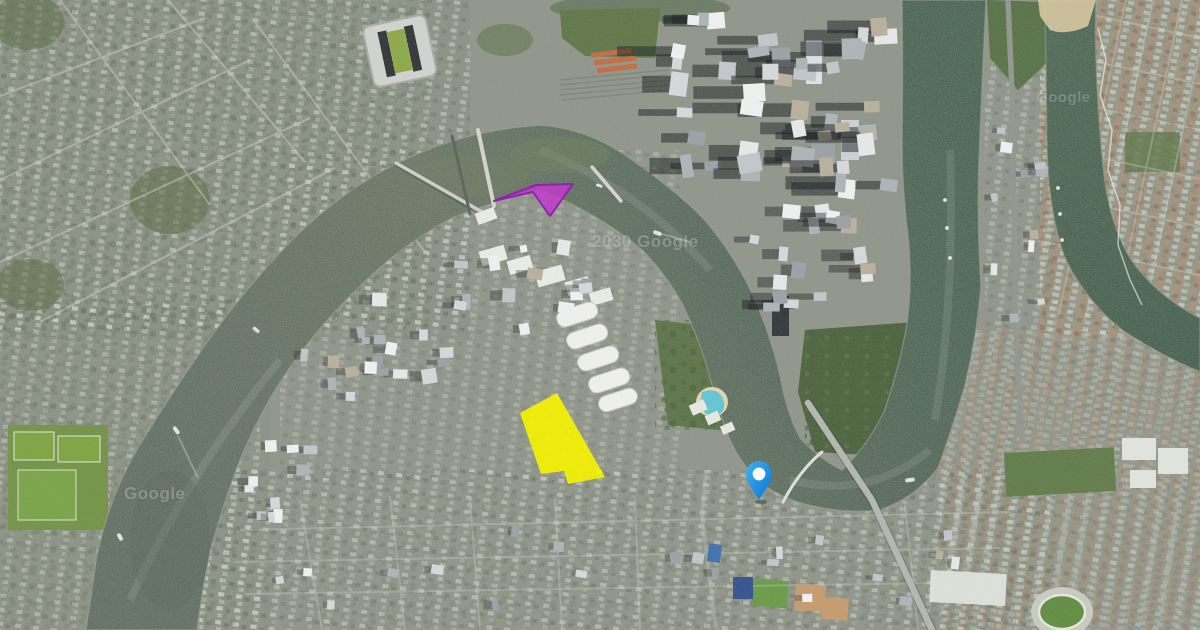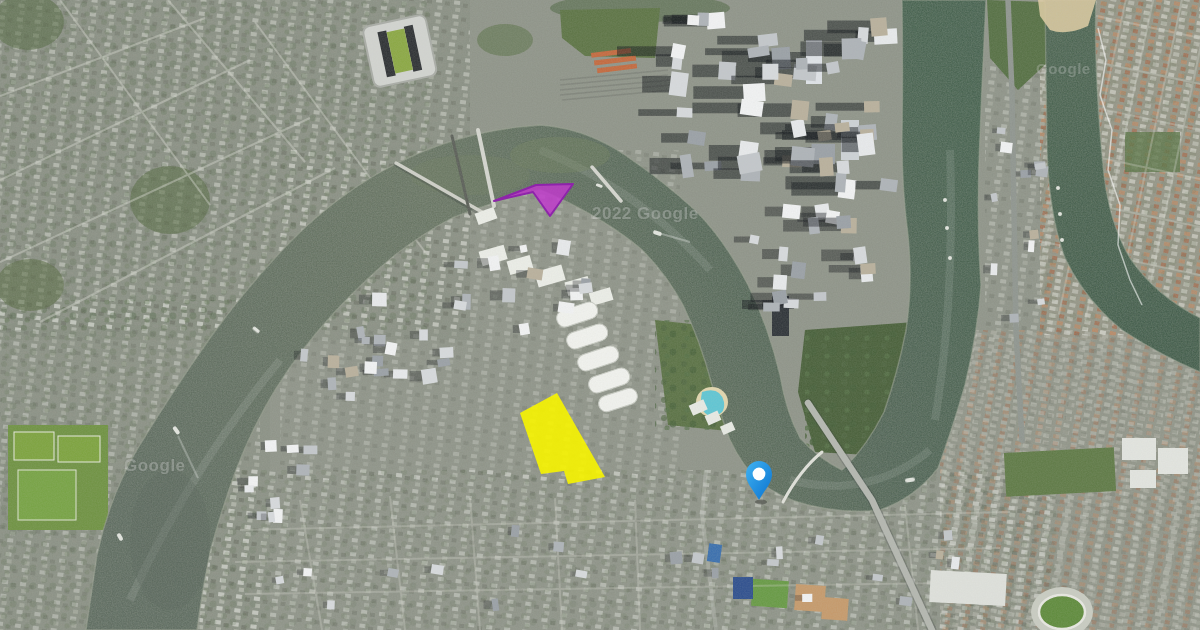--- a/index.html
+++ b/index.html
@@ -1,21 +1,21 @@
 <!DOCTYPE html>
 <html><head>
 <meta charset="utf-8">
 <style>
   html,body{margin:0;padding:0;background:#222;}
   .map-wrap{position:relative;width:1200px;height:630px;overflow:hidden;
     font-family:"Liberation Sans",sans-serif;background:#8f9489;}
   .map-wrap svg{position:absolute;left:0;top:0;display:block;}
   .wm{position:absolute;color:rgba(255,255,255,.28);font-weight:bold;
     letter-spacing:.5px;pointer-events:none;white-space:nowrap;
-    text-shadow:0 0 2px rgba(0,0,0,.12);}
+    text-shadow:0 0 2px rgba(0,0,0,.12);margin-top:28px;}
   .wm-center{left:592px;top:204px;font-size:17px;}
   .wm-tr{left:1036px;top:60px;font-size:15px;opacity:.85;}
   .wm-bl{left:124px;top:456px;font-size:17px;}
 </style>
 </head>
 <body>
 
 <div class="map-wrap">
 
 <svg id="base-map" width="1200" height="630" viewBox="0 0 1200 630">
@@ -570,16 +570,16 @@
 <polygon points="557,393 605,477 568,484 564,471 541,474 520,413" fill="#F7F400" fill-opacity="0.9"></polygon>
       <polygon points="494,201 536,185 573,184 550,216 533,192" fill="#C238CE" fill-opacity="0.82" stroke="#8E24AA" stroke-width="2" stroke-linejoin="round"></polygon>
       <g>
         <ellipse cx="761" cy="502" rx="6" ry="2.5" fill="rgba(0,0,0,.3)"></ellipse>
         <path d="M 759 500 C 752 488 746 483 746 474
  a 13 13 0 1 1 26 0 C 772 483 766 488 759 500 Z" fill="url(#pinGrad)"></path>
         <circle cx="759" cy="474" r="6.4" fill="#ffffff"></circle>
       </g>
     </svg>
 
-<div class="wm wm-center">2022 Google</div>
+<div class="wm wm-center">2030 Google</div>
 <div class="wm wm-tr">Google</div>
 <div class="wm wm-bl">Google</div>
 </div>
 
 </body></html>

